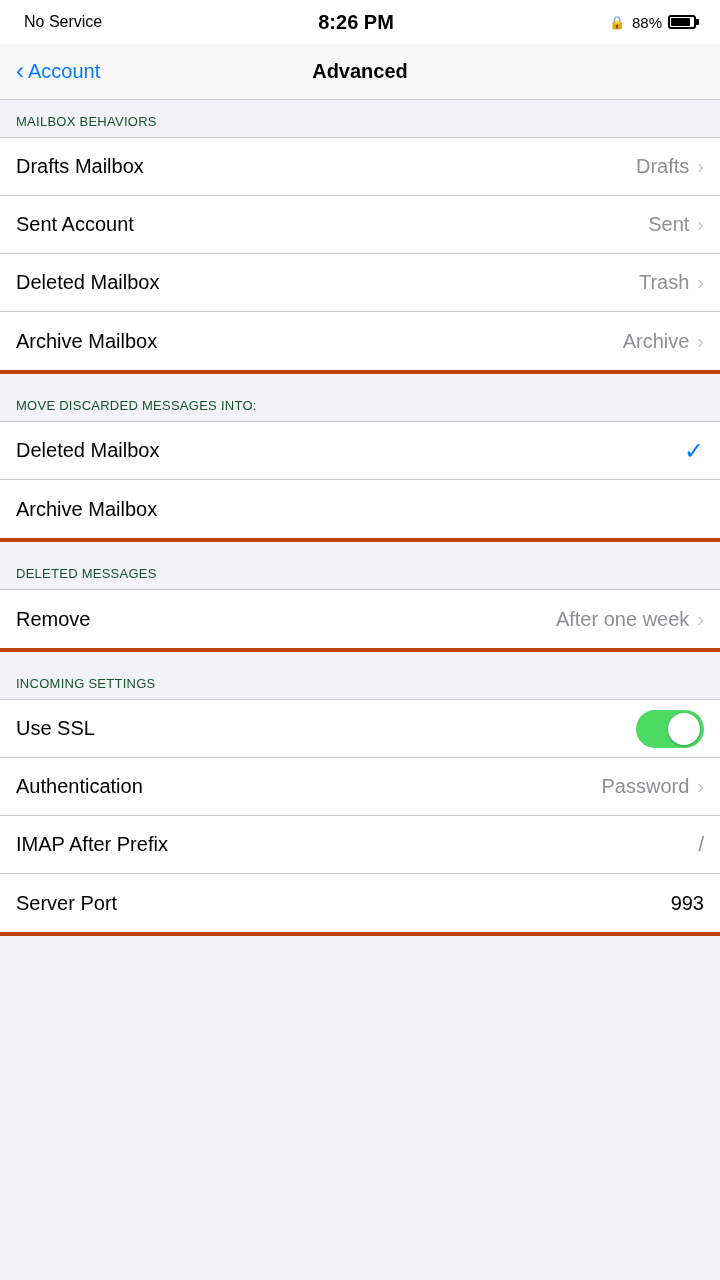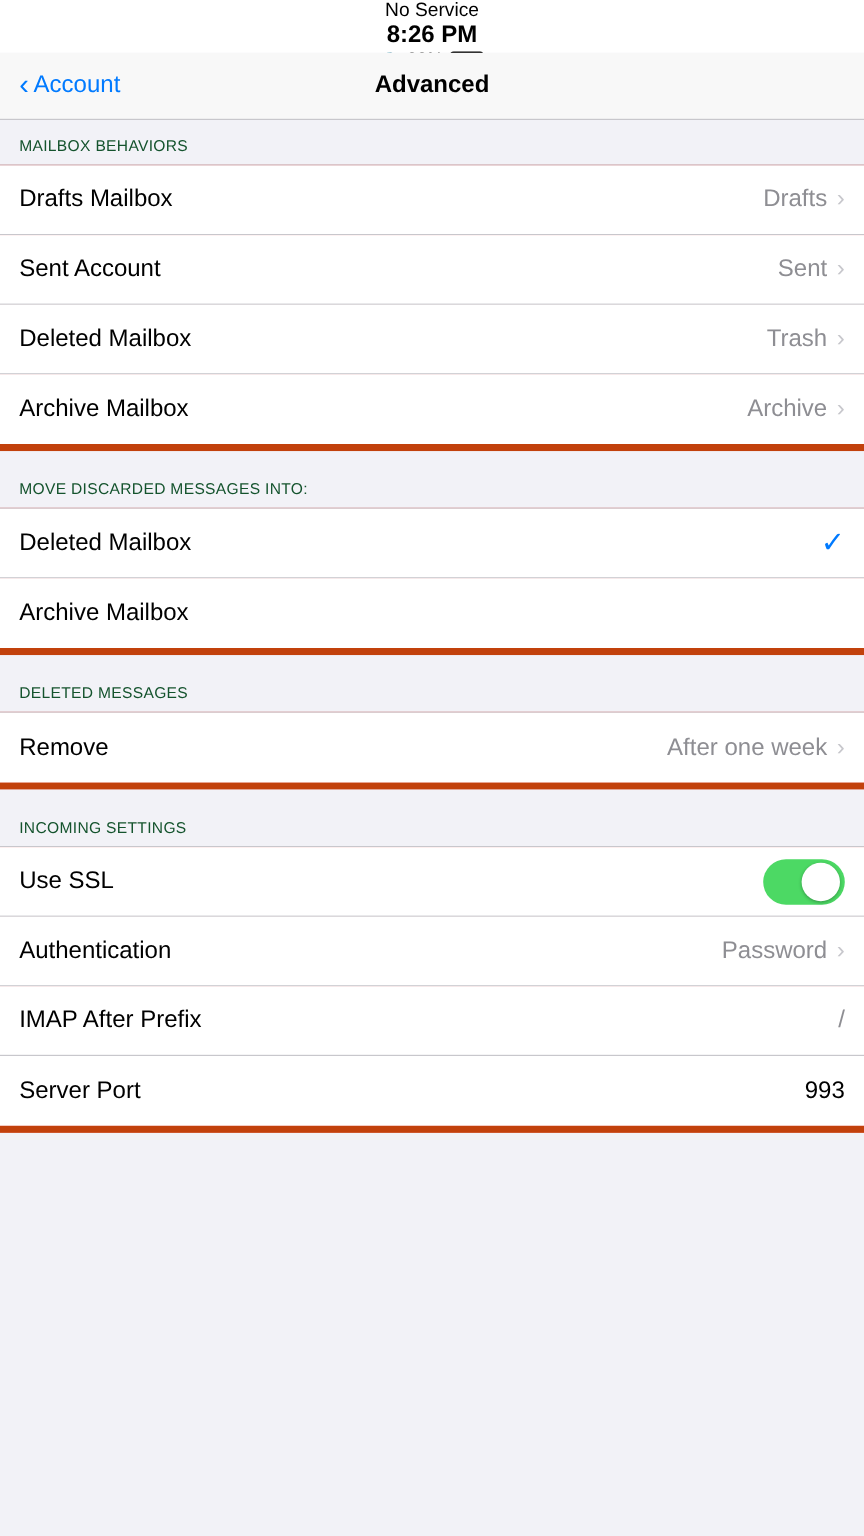--- a/index.html
+++ b/index.html
@@ -15,21 +15,20 @@
     
     .status-bar {
       display: flex;
       justify-content: space-between;
       align-items: center;
       background: #fff;
       padding: 0 24px;
       height: 44px;
       font-size: 17px;
       font-weight: 600;
-      flex-direction: column;
     }
     .status-bar-left { font-size: 16px; font-weight: 500; }
     .status-bar-center { font-size: 20px; font-weight: 600; }
     .status-bar-right {
       display: flex;
       align-items: center;
       gap: 6px;
       font-size: 15px;
       font-weight: 500;
     }
@@ -107,23 +106,23 @@
       padding: 14px 16px 8px;
       font-size: 13px;
       font-weight: 400;
       color: #14532d;
       letter-spacing: 0.02em;
       text-transform: uppercase;
     }
 
     
     .list-group {
-      background: #fca5a5;
+      background: #000000;
       border-top: 1px solid #c8c7cc;
-      border-bottom: 6px solid #c2410c;
+      border-bottom: 4px solid #c2410c;
       margin-bottom: 0;
     }
 
     
     .list-item {
       display: flex;
       align-items: center;
       justify-content: space-between;
       padding: 0 16px;
       min-height: 58px;

